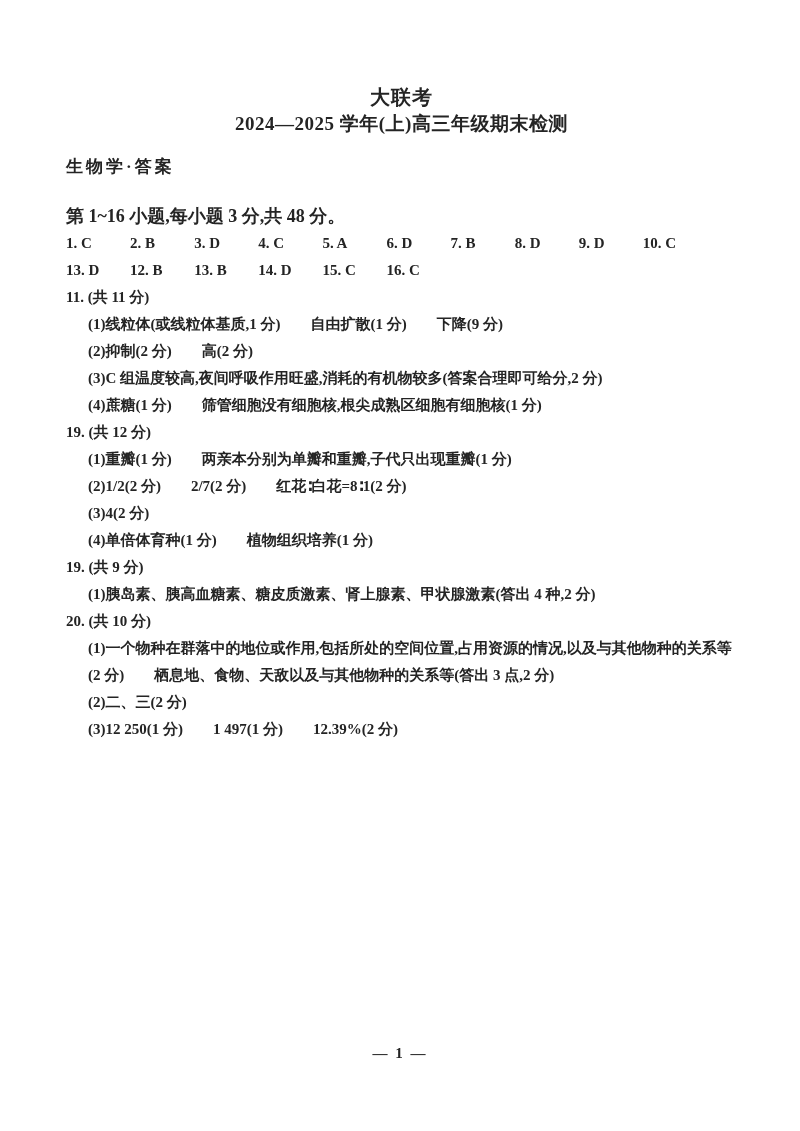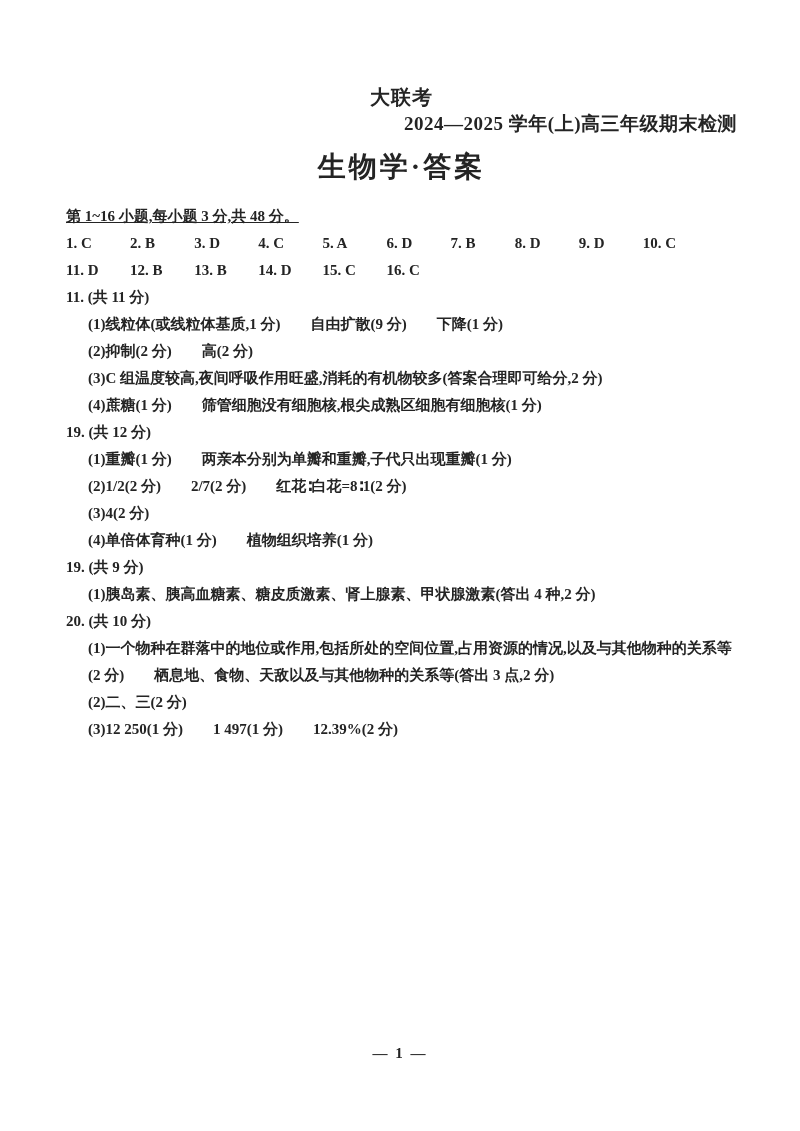--- a/index.html
+++ b/index.html
@@ -23,41 +23,39 @@
     background: #ffffff;
   }
   .title-brand {
     text-align: center;
     font-size: 20px;
     line-height: 22px;
     font-weight: 700;
     letter-spacing: 1px;
   }
   .title-session {
-    text-align: right;
+    text-align: center;
     font-size: 19px;
     line-height: 22px;
     font-weight: 700;
     margin-top: 5px;
     letter-spacing: 0.5px;
   }
   .title-subject {
-    text-align: center;
-    font-size: 28px;
+    font-size: 17px;
     line-height: 26px;
     font-weight: 700;
     margin-top: 19px;
     letter-spacing: 3px;
   }
   .intro {
     margin: 23px 0 0 0;
-    font-size: 15px;
+    font-size: 18px;
     line-height: 27px;
     font-weight: 700;
-    text-decoration: underline;
   }
   .mcq-grid {
     display: grid;
     grid-template-columns: repeat(10, 64.1px);
     font-size: 15px;
     line-height: 27px;
     font-weight: 700;
   }
   .mcq-cell {
     white-space: nowrap;
@@ -103,31 +101,31 @@
     <span class="mcq-cell">1. C</span>
     <span class="mcq-cell">2. B</span>
     <span class="mcq-cell">3. D</span>
     <span class="mcq-cell">4. C</span>
     <span class="mcq-cell">5. A</span>
     <span class="mcq-cell">6. D</span>
     <span class="mcq-cell">7. B</span>
     <span class="mcq-cell">8. D</span>
     <span class="mcq-cell">9. D</span>
     <span class="mcq-cell">10. C</span>
-    <span class="mcq-cell">11. D</span>
+    <span class="mcq-cell">13. D</span>
     <span class="mcq-cell">12. B</span>
     <span class="mcq-cell">13. B</span>
     <span class="mcq-cell">14. D</span>
     <span class="mcq-cell">15. C</span>
     <span class="mcq-cell">16. C</span>
   </div>
 
   <section class="answer-section">
     <p class="section-heading">11. (共 11 分)</p>
-    <p class="answer-line">(1)线粒体(或线粒体基质,1 分)　　自由扩散(9 分)　　下降(1 分)</p>
+    <p class="answer-line">(1)线粒体(或线粒体基质,1 分)　　自由扩散(1 分)　　下降(9 分)</p>
     <p class="answer-line">(2)抑制(2 分)　　高(2 分)</p>
     <p class="answer-line">(3)C 组温度较高,夜间呼吸作用旺盛,消耗的有机物较多(答案合理即可给分,2 分)</p>
     <p class="answer-line">(4)蔗糖(1 分)　　筛管细胞没有细胞核,根尖成熟区细胞有细胞核(1 分)</p>
   </section>
 
   <section class="answer-section">
     <p class="section-heading">19. (共 12 分)</p>
     <p class="answer-line">(1)重瓣(1 分)　　两亲本分别为单瓣和重瓣,子代只出现重瓣(1 分)</p>
     <p class="answer-line">(2)1/2(2 分)　　2/7(2 分)　　红花∶白花=8∶1(2 分)</p>
     <p class="answer-line">(3)4(2 分)</p>

